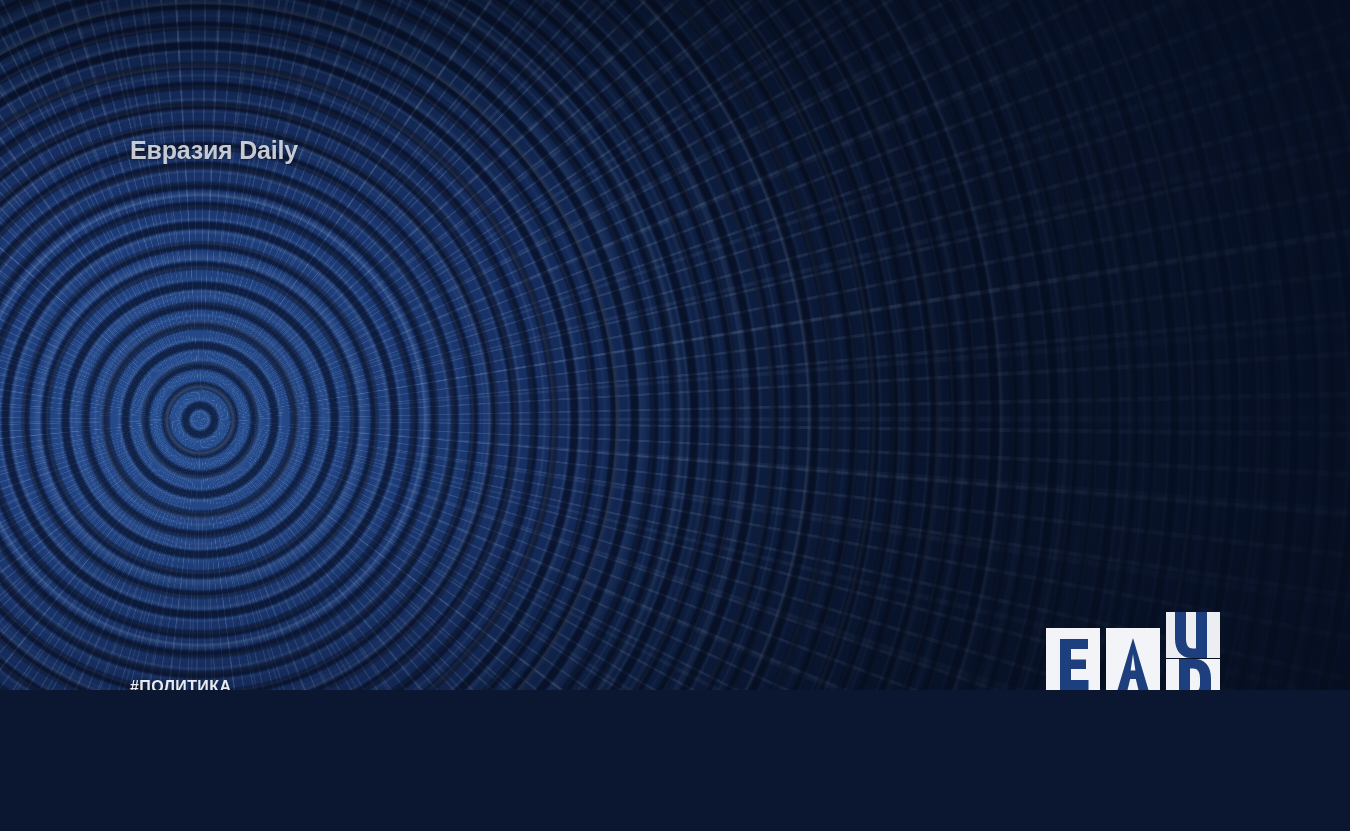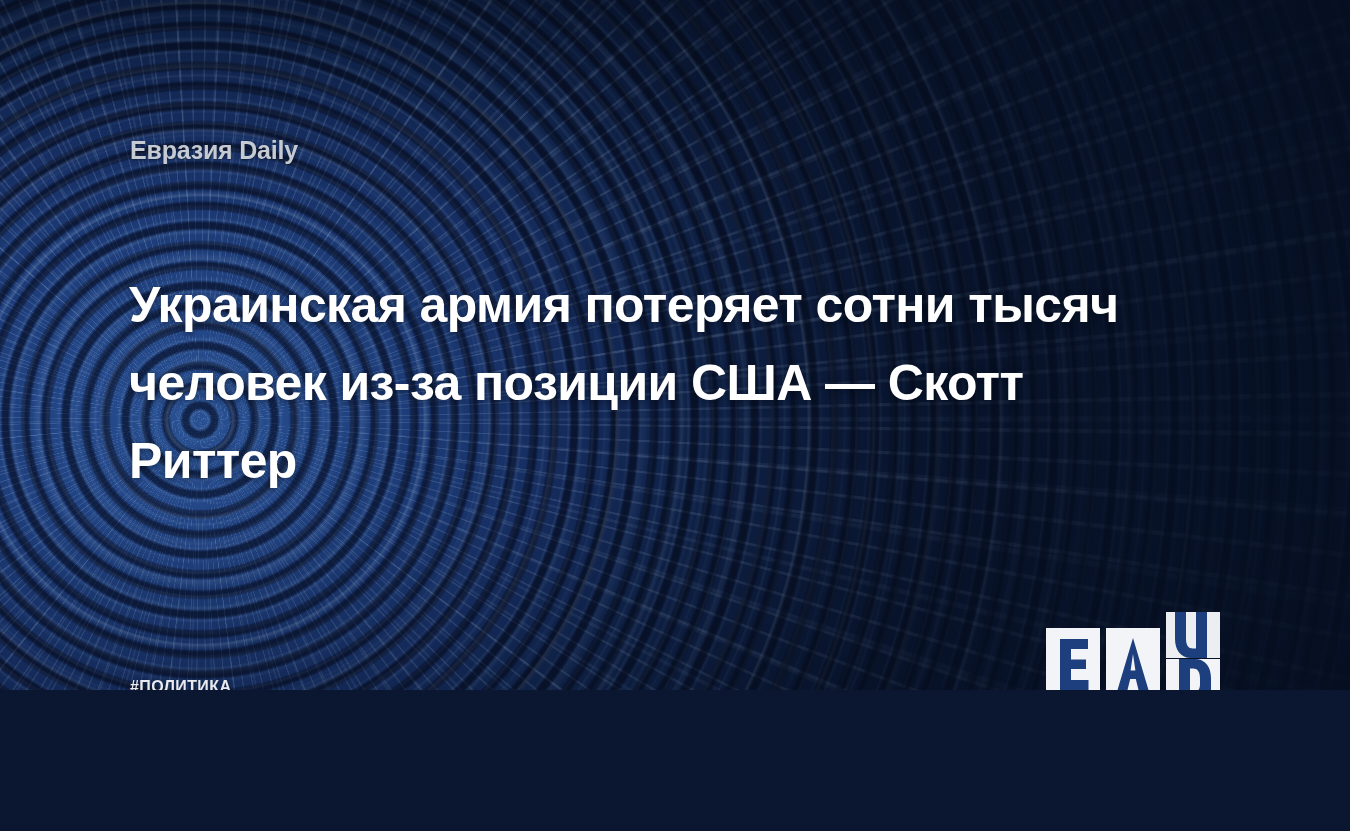--- a/index.html
+++ b/index.html
@@ -178,21 +178,20 @@
   <div id="bg-dashmask" class="bg-layer"></div>
   <div id="bg-rings" class="bg-layer"></div>
   <div id="bg-rings2" class="bg-layer"></div>
   <div id="bg-vignette" class="bg-layer"></div>
   <div id="bg-topshade" class="bg-layer"></div>
 
   <div id="content">
 
     <div id="brand">Евразия Daily</div>
 
-    <div id="headline">Украинская армия потеряет сотни тысяч человек из-за позиции США — Скотт Риттер</div>
 
     <div id="tag">#ПОЛИТИКА</div>
 
     <div id="logo">
 
       <div class="logo-tile tile-e">
         <svg viewBox="0 0 54 73" aria-hidden="true">
           <path class="lg-ink" d="M14 11 H42 V21 H25 V31.5 H40 V41 H25 V52 H42.5 V62 H14 Z"></path>
         </svg>
       </div>

